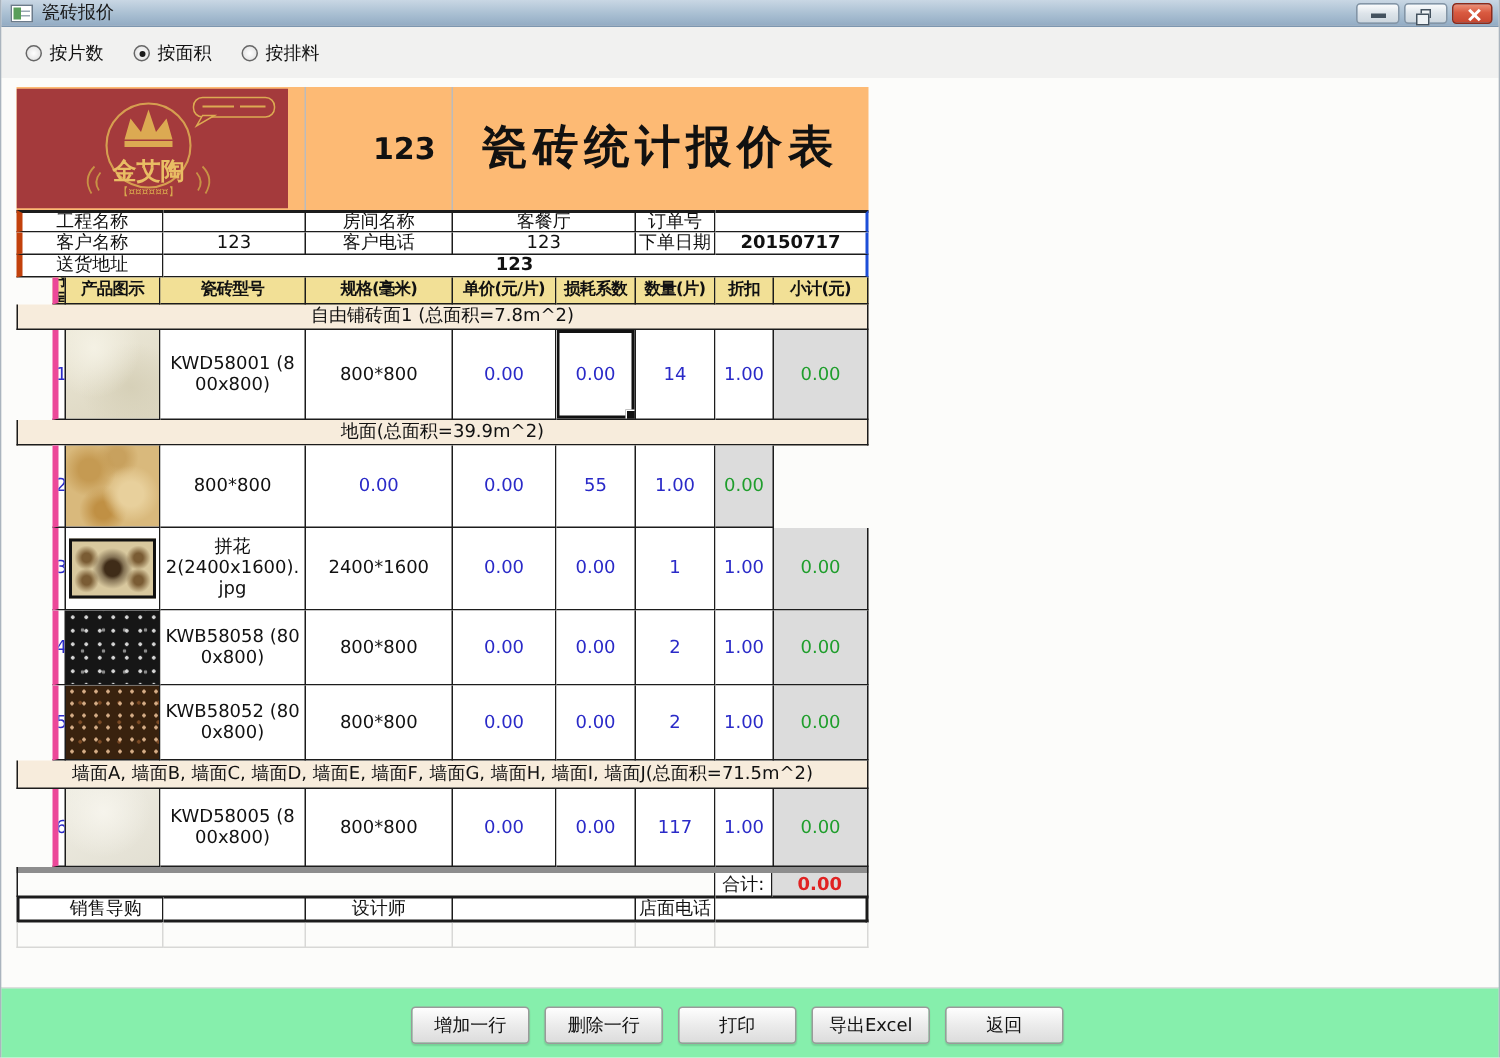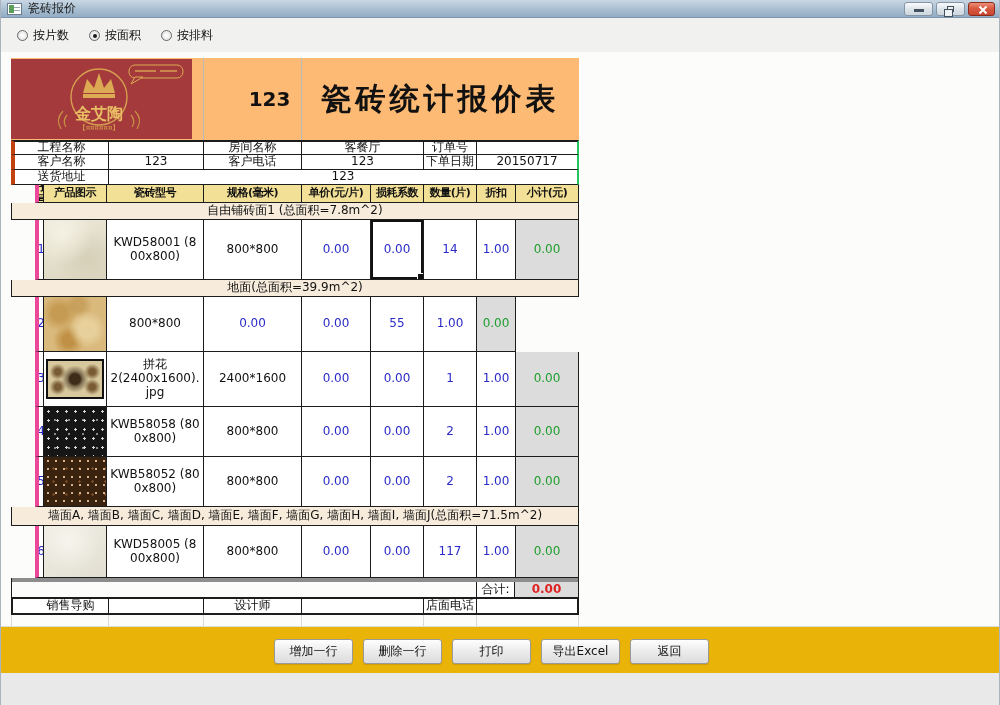--- a/index.html
+++ b/index.html
@@ -42,21 +42,21 @@
 
   .toolbar { position:absolute; top:18px; left:0; right:0; height:34px; background:#f1f1f0; }
   .radio-row { position:absolute; left:16px; top:9px; display:flex; gap:20px; }
   .radio-item { display:flex; align-items:center; gap:5px; cursor:default; }
   .radio { width:11px; height:11px; border-radius:50%; border:1px solid #666;
     background:radial-gradient(#ffffff,#dcdcdc); position:relative; }
   .radio.checked::after { content:""; position:absolute; left:3px; top:3px; width:4px; height:4px;
     border-radius:50%; background:#1a1a1a; }
 
   .content { position:absolute; top:52px; left:0; right:0; height:606px; background:#fcfcfa; }
-  .footer  { position:absolute; top:626px; left:0; right:0; height:47px; background:#eab308;
+  .footer  { position:absolute; top:658px; left:0; right:0; height:47px; background:#86efac;
     border-top:1px solid #dedede; }
 
   
   .sheet { position:absolute; left:10px; top:6px; width:568px; line-height:1.15; }
   .grid { display:grid; }
   .c { border-right:1px solid #1c1c1c; border-bottom:1px solid #1c1c1c;
     display:flex; align-items:center; justify-content:center; text-align:center;
     overflow:hidden; background:#fff; }
   .bl { border-left:4px solid #ec4899;margin-left:24px; }
 
@@ -65,21 +65,21 @@
   .hdr-cell { display:flex; align-items:center; border-right:1px solid #bbb; }
   .hdr-cell:last-child { border-right:none; }
   .code-cell { justify-content:center; font-size:20px; font-weight:bold; padding-left:34px; }
   .title-cell { justify-content:center; font-size:30px; font-weight:bold; letter-spacing:4px; }
 
   
   .info-row { grid-template-columns:98px 95px 98px 122px 53px 102px; height:15px; }
   .addr-row { grid-template-columns:98px 470px; height:15px; }
   .info-row .c:first-child, .addr-row .c:first-child { border-left:4px solid #c2410c; }
   .info-top .c { border-top:2px solid #1c1c1c; }
-  .info-row .c:last-child, .addr-row .c:last-child { border-right:2px solid #22c55e; }
+  .info-row .c:last-child, .addr-row .c:last-child { border-right:2px solid #1d4ed8;font-weight:bold; }
 
   
   .main-cols { grid-template-columns:33px 63px 97px 98px 69px 53px 53px 39px 63px; }
   .cols-row { height:18px; }
   .cols-row .c { background:#f2e096; font-weight:bold; font-size:11px; letter-spacing:-0.5px; }
 
   .band { height:17px; border:1px solid #1c1c1c; border-top:none; background:#f7ecdc;
     display:flex; align-items:center; justify-content:center; font-size:12px; }
   .band.tall { height:19px; }
 

